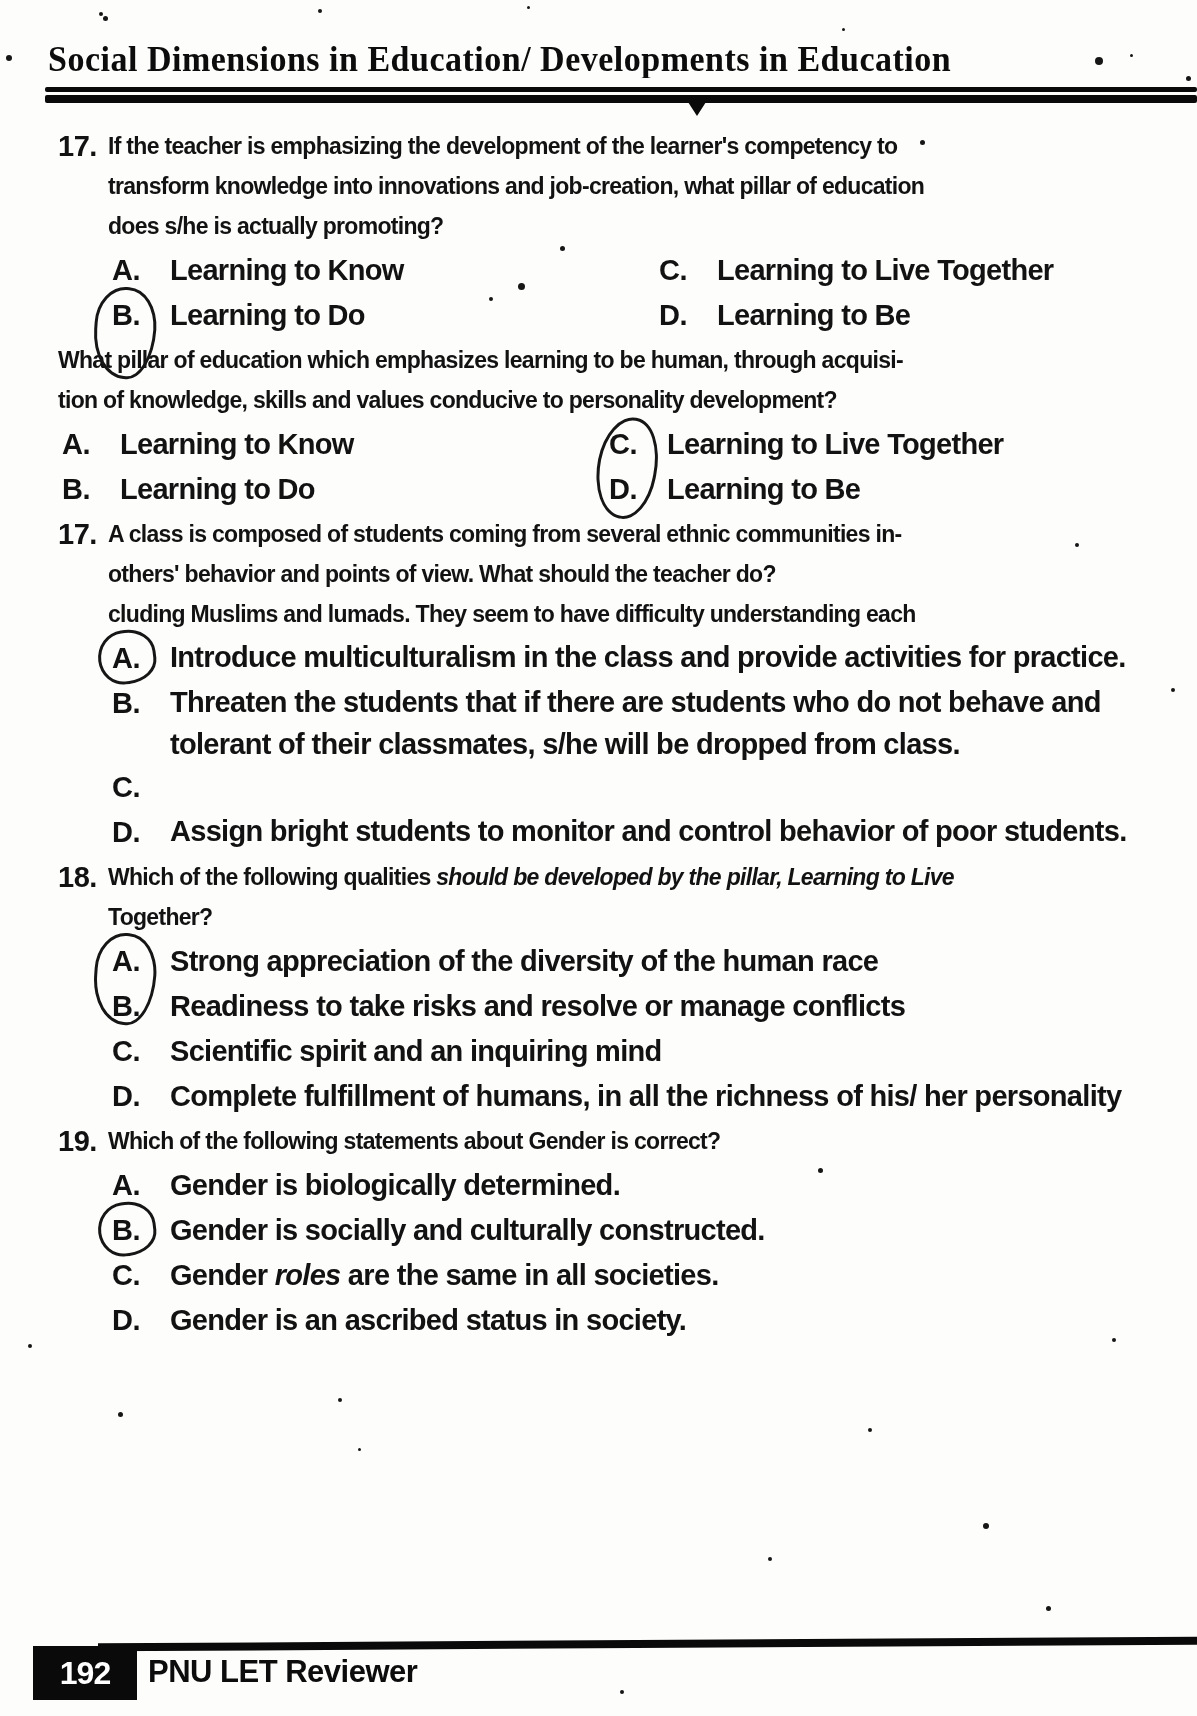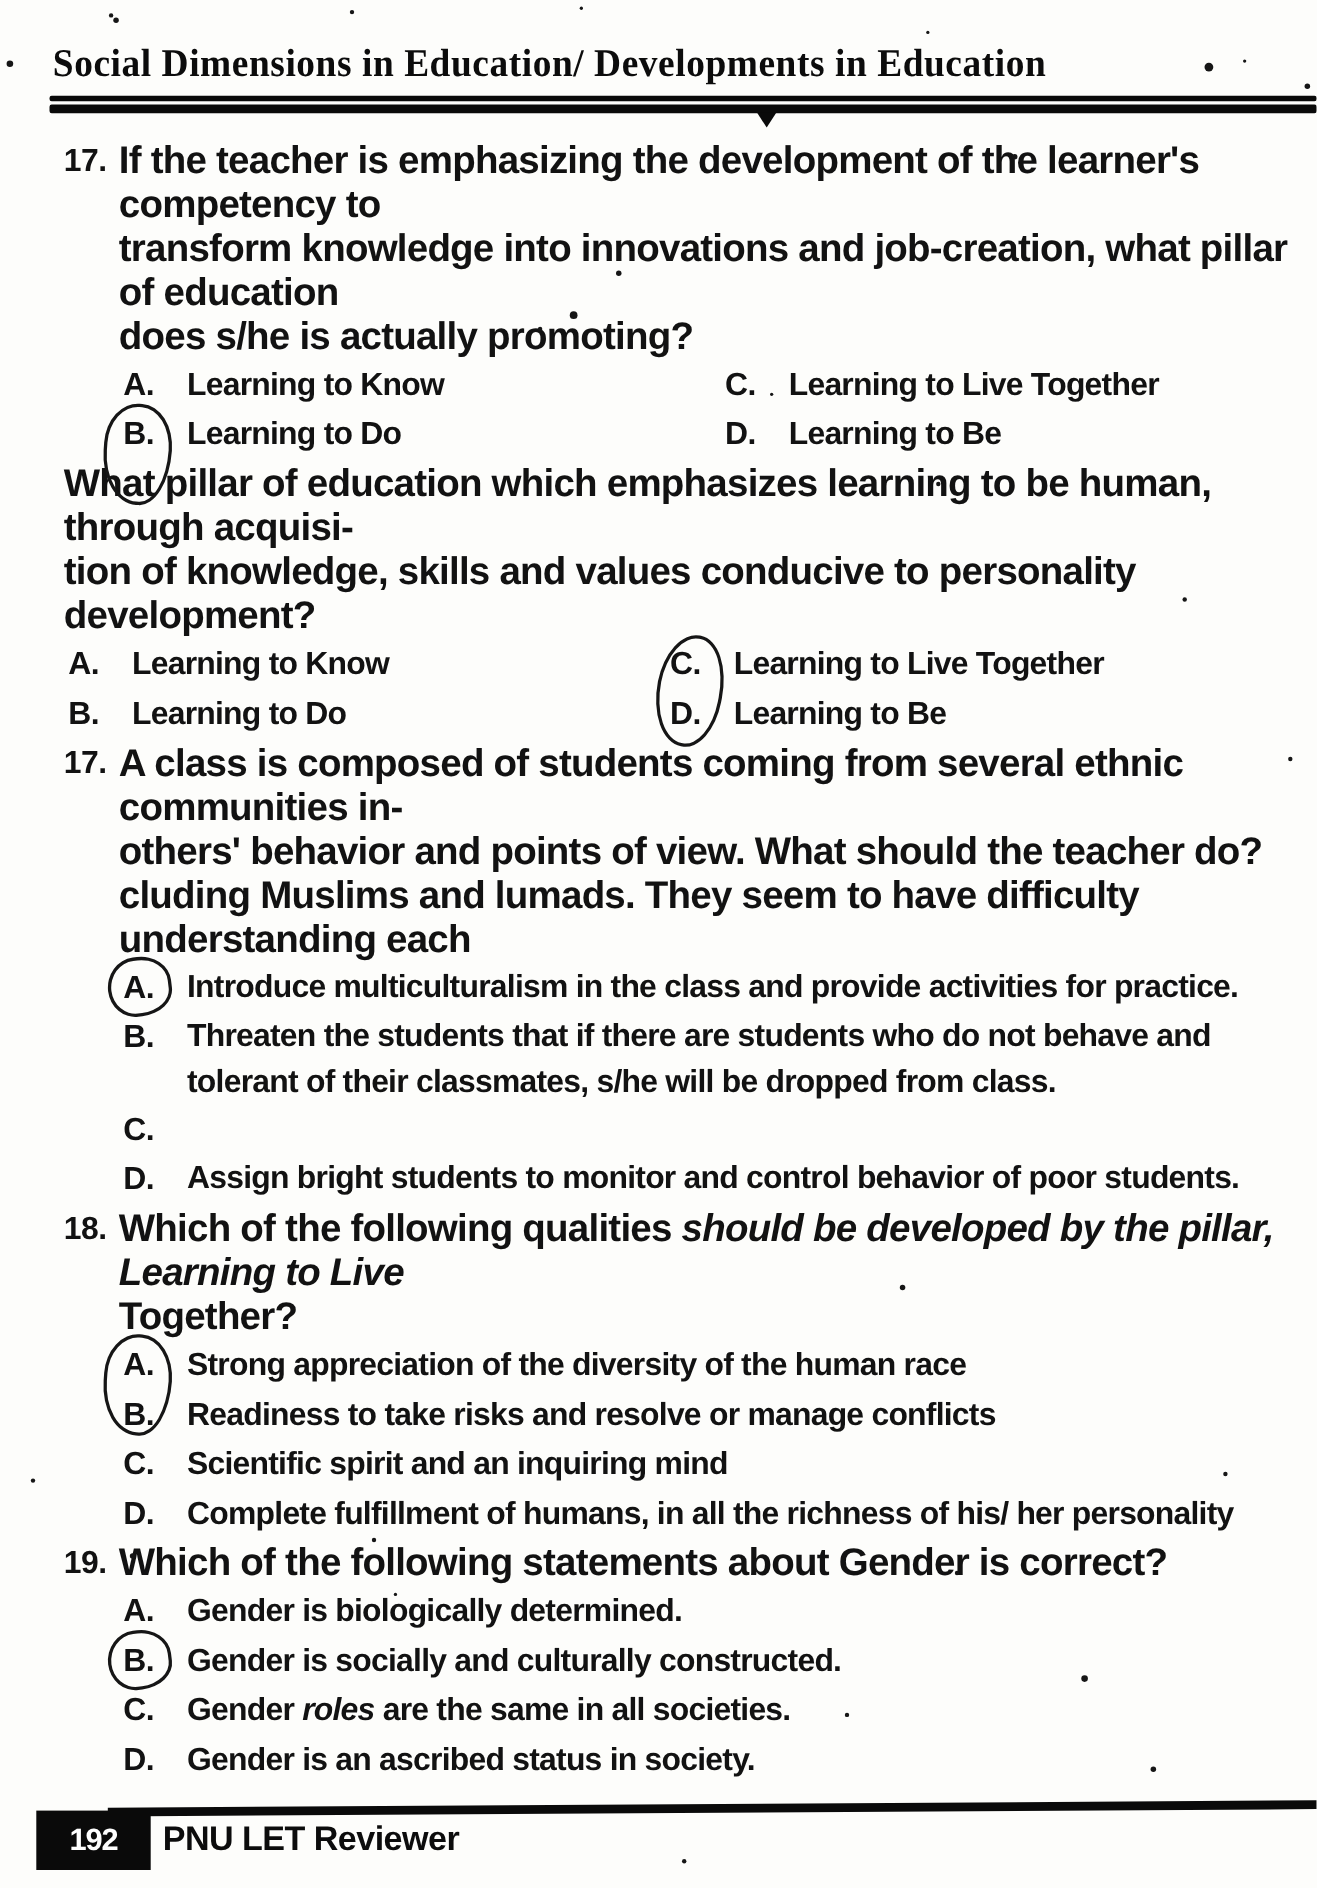--- a/index.html
+++ b/index.html
@@ -25,21 +25,21 @@
     border-top:14px solid #0a0a0a;
   }
   
   .content{position:absolute;top:126px;left:58px;right:26px;}
   .question{display:flex;margin-bottom:2px;}
   .qnum{
     flex:none;width:50px;font-weight:bold;font-size:29px;line-height:40px;
     letter-spacing:-0.5px;
   }
   .qbody{flex:1;}
-  .qline{font-weight:bold;font-size:35px;line-height:40px;letter-spacing:-0.7px;}
+  .qline{font-weight:bold;font-size:23px;line-height:40px;letter-spacing:-0.7px;}
   .it{font-style:italic;}
   .opts{margin-top:2px;}
   .grid2{display:grid;grid-template-columns:547px auto;}
   .opt{display:flex;align-items:flex-start;margin-left:4px;min-height:45px;}
   .opt .letter{
     flex:none;width:58px;font-weight:bold;font-size:29px;line-height:44px;
     position:relative;letter-spacing:-0.5px;
   }
   .opt .otext{flex:1;font-weight:bold;font-size:29px;line-height:44px;letter-spacing:-0.7px;}
   .opt .otext .oline{line-height:42px;}
@@ -60,21 +60,21 @@
   .letter[data-mark="circle-up"]::before{
     left:-12px;top:-50px;width:54px;height:96px;
     border-radius:50% 50% 46% 54% / 48% 52% 46% 54%;
     transform:rotate(11deg);
   }
   
   .footer{position:absolute;left:0;right:0;top:1632px;height:84px;}
   .footer-rule{position:absolute;left:98px;right:0;top:8px;height:8px;background:#0a0a0a;transform:rotate(-0.35deg);}
   .pagebox{
     position:absolute;left:33px;top:14px;width:104px;height:54px;
-    background:#0a0a0a;color:#fefefe;font-weight:bold;font-size:28px;
+    background:#0a0a0a;color:#fefefe;font-weight:bold;font-size:32px;
     display:flex;align-items:center;justify-content:center;letter-spacing:-1px;
   }
   .footer-label{
     position:absolute;left:148px;top:22px;
     font-weight:bold;font-size:31px;letter-spacing:-0.5px;color:#0c0c0c;
   }
   
   .speck{position:absolute;background:#161616;border-radius:50%;}
 </style>
 </head>

